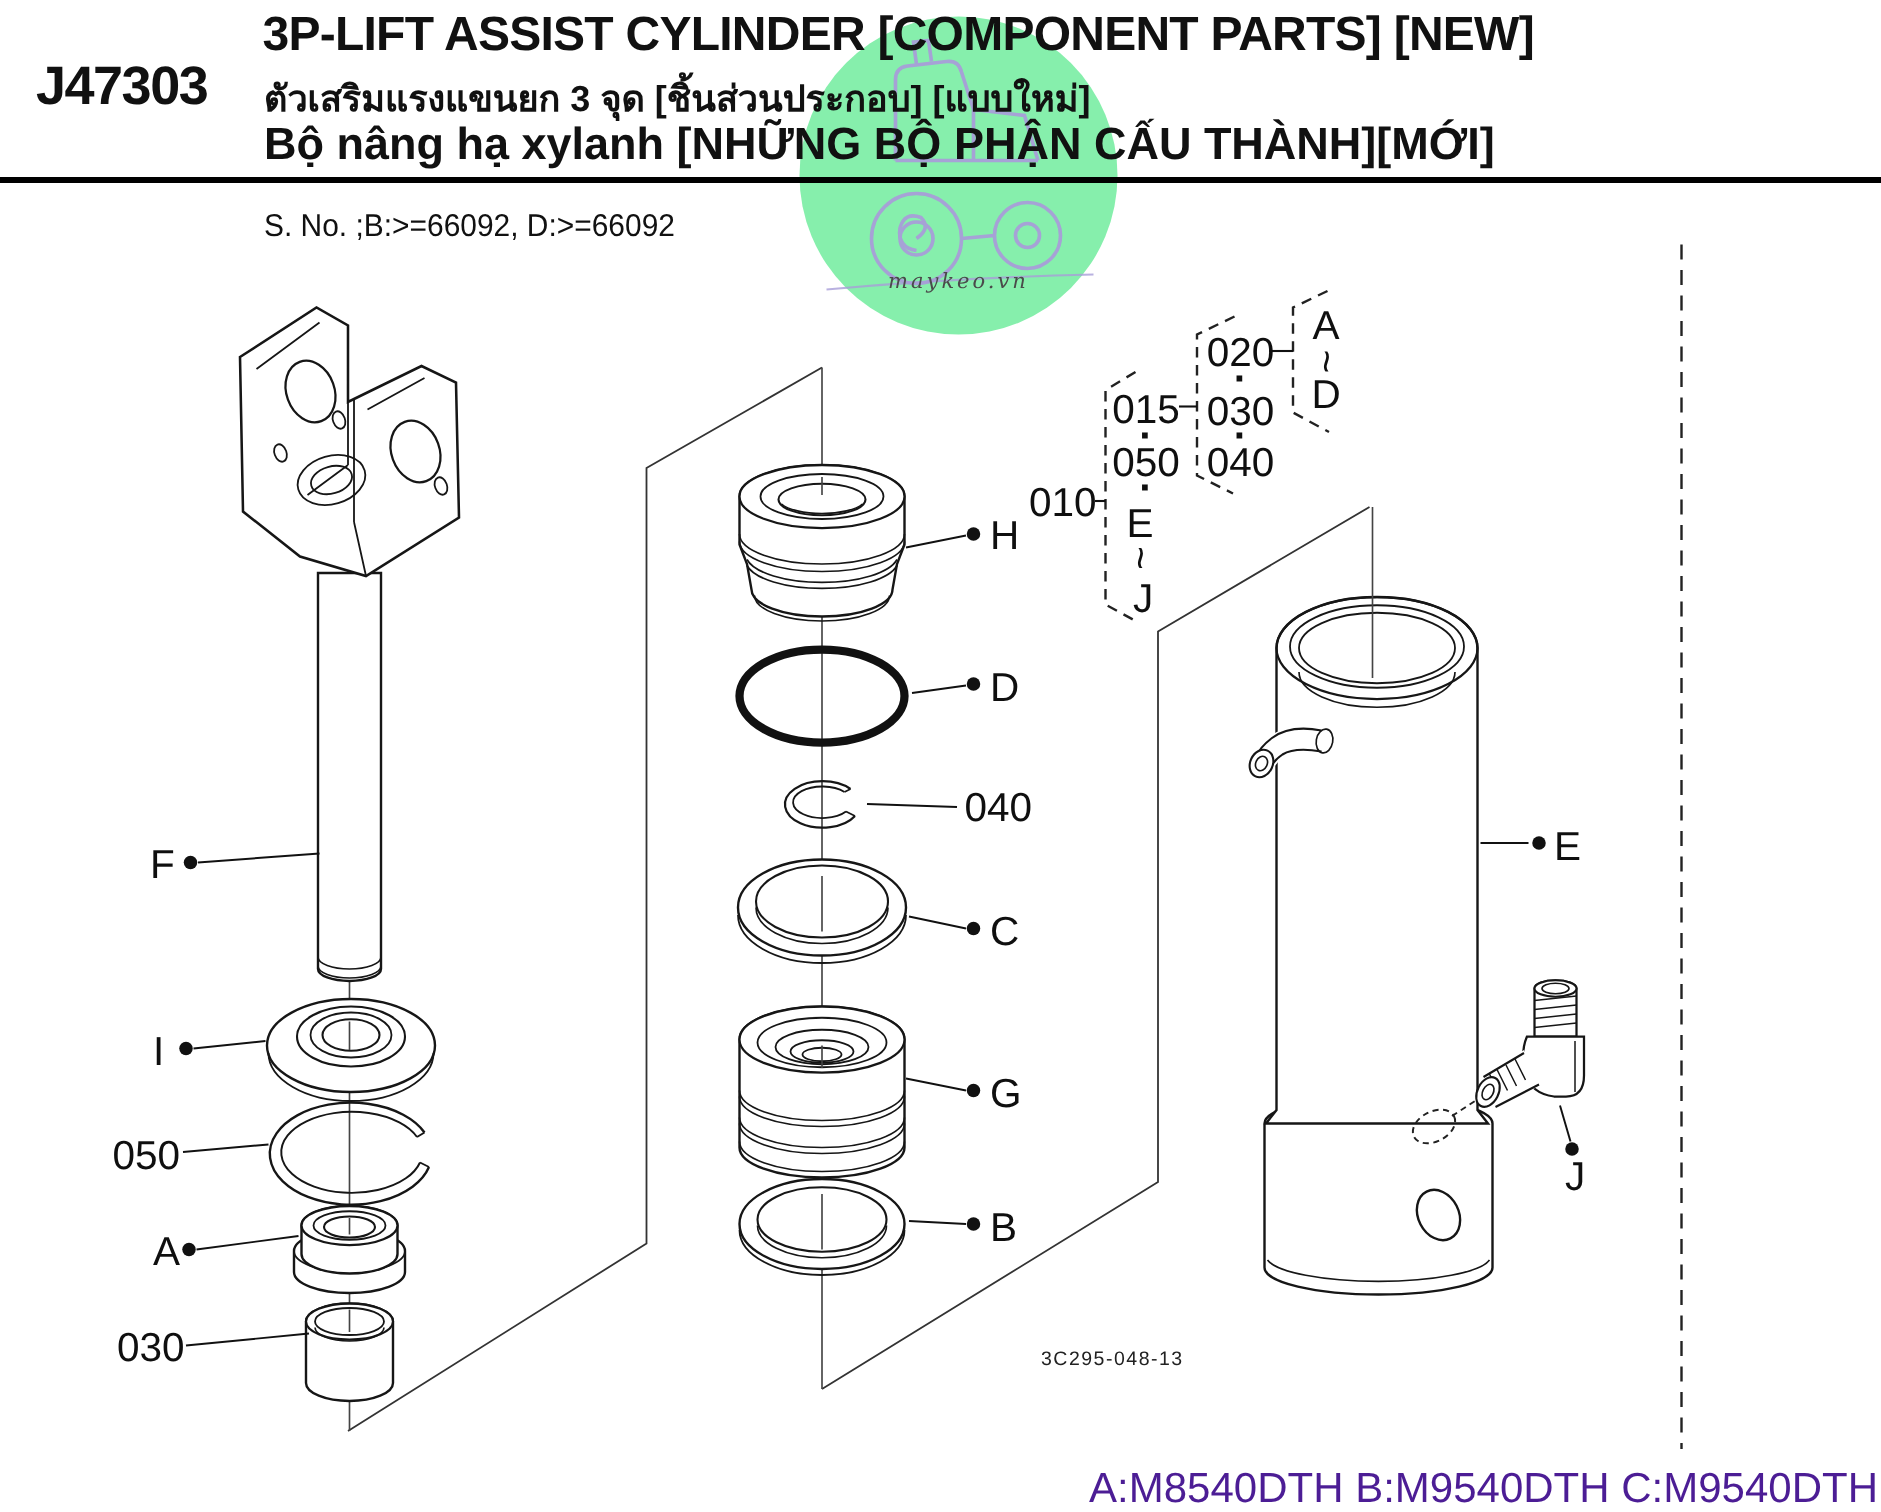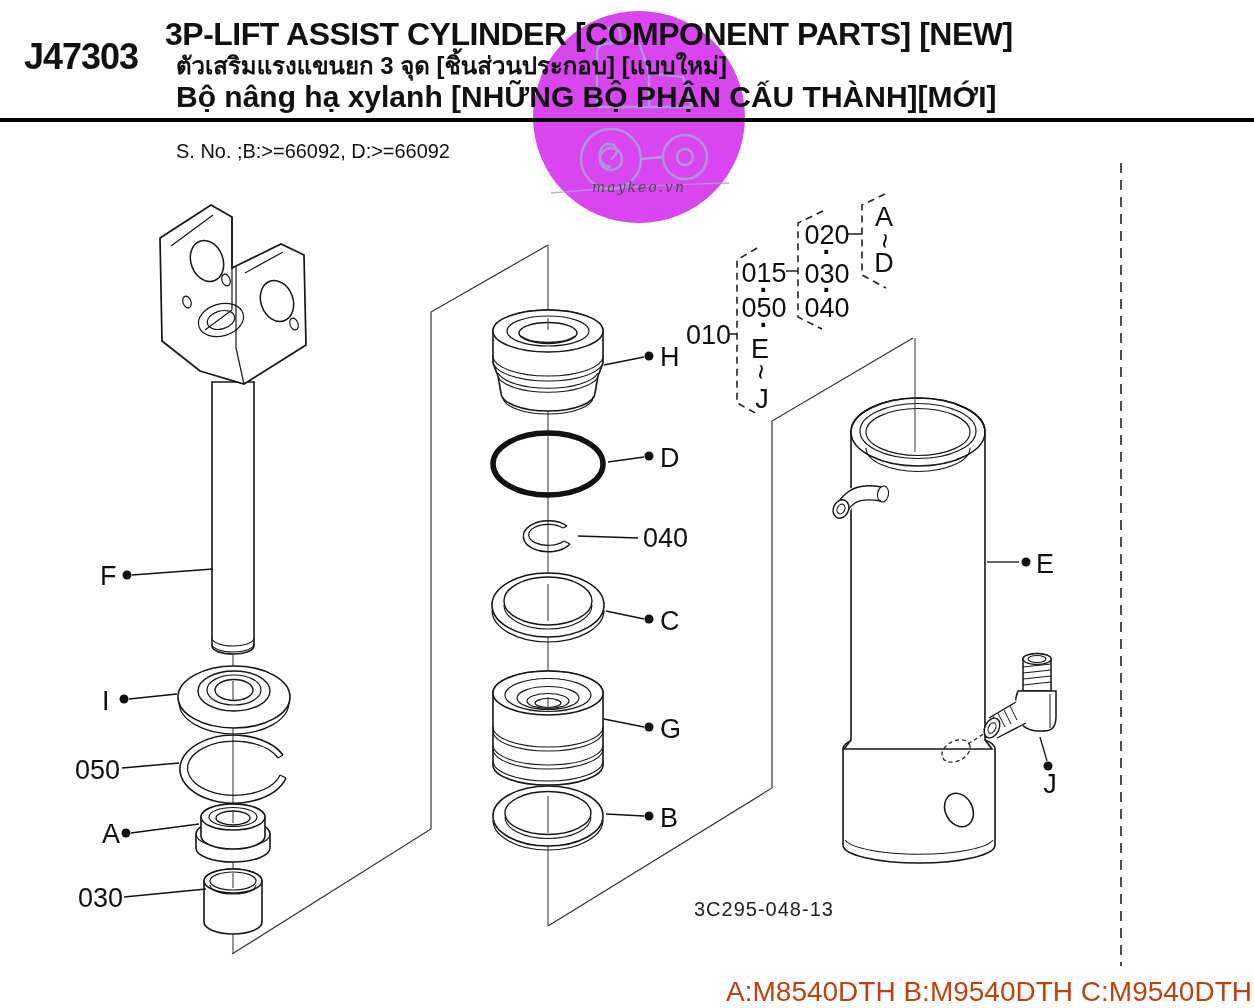--- a/index.html
+++ b/index.html
@@ -9,48 +9,48 @@
 
   
   .wm{position:absolute;left:533px;top:11px;width:212px;height:212px;
       border-radius:50%;z-index:1;}
   .wm svg{position:absolute;left:0;top:0;}
 
   
   .hdr{position:absolute;left:0;top:0;width:1254px;z-index:2;}
   .code{position:absolute;left:24px;top:36px;font-size:36px;font-weight:bold;
         letter-spacing:-1px;}
-  .t-en{position:absolute;left:165px;top:4px;font-size:32px;font-weight:bold;
-        letter-spacing:-0.5px;white-space:nowrap;margin-top:12px;}
+  .t-en{position:absolute;left:175px;top:4px;font-size:32px;font-weight:bold;
+        letter-spacing:-0.5px;white-space:nowrap;}
   .t-th{position:absolute;left:176px;top:46px;font-size:24px;font-weight:bold;
         white-space:nowrap;text-align:right;}
   .t-vi{position:absolute;left:176px;top:80px;font-size:30px;font-weight:bold;
         font-family:Liberation Sans, sans-serif;white-space:nowrap;}
   .rule{position:absolute;left:0;top:118px;width:1254px;height:4px;background:#000;}
   .serial{position:absolute;left:176px;top:139px;font-size:21px;letter-spacing:0;
           white-space:nowrap;transform:scaleX(0.95);transform-origin:left top;}
 
   
   .art{position:absolute;left:0;top:0;z-index:1;}
 
-  .dwgno{position:absolute;left:694px;top:898px;font-size:20px;letter-spacing:1px;
+  .dwgno{position:absolute;left:694px;top:898px;font-size:13px;letter-spacing:1px;
          color:#222;z-index:2;}
-  .models{position:absolute;right:2px;bottom:0px;font-size:28px;color:#c2410c;
+  .models{position:absolute;right:2px;bottom:0px;font-size:28px;color:#4c1d95;
           z-index:2;white-space:nowrap;}
 
   
   text.lbl{font-family:"Liberation Sans",sans-serif;font-size:27px;fill:#0f0f0f;}
   text.sm{font-family:"Liberation Sans",sans-serif;font-size:27px;fill:#0f0f0f;}
 </style>
 </head>
 <body>
 
 <div class="page">
 
-  <div class="wm" style="background:#d946ef;" title="maykeo.vn">
+  <div class="wm" style="background:#86efac;" title="maykeo.vn">
     <svg width="212" height="212" viewBox="0 0 212 212">
       <g fill="none" stroke="#a89dd8" stroke-width="2.4" opacity="0.95">
         <path d="M78,32 L76,17 L86,16 L88,30"></path>
         <path d="M64,96 L64,42 Q64,34 72,33 L98,30 Q106,29 108,37 L116,62 L116,96"></path>
         <path d="M116,62 L150,66 L159,96"></path>
         <path d="M64,96 L159,96"></path>
         <circle cx="78" cy="148" r="30"></circle>
         <circle cx="78" cy="148" r="11"></circle>
         <path d="M78,148 q10,-7 3,-14 q-11,-4 -14,7 q-2,13 11,15"></path>
         <circle cx="152" cy="146" r="22"></circle>

